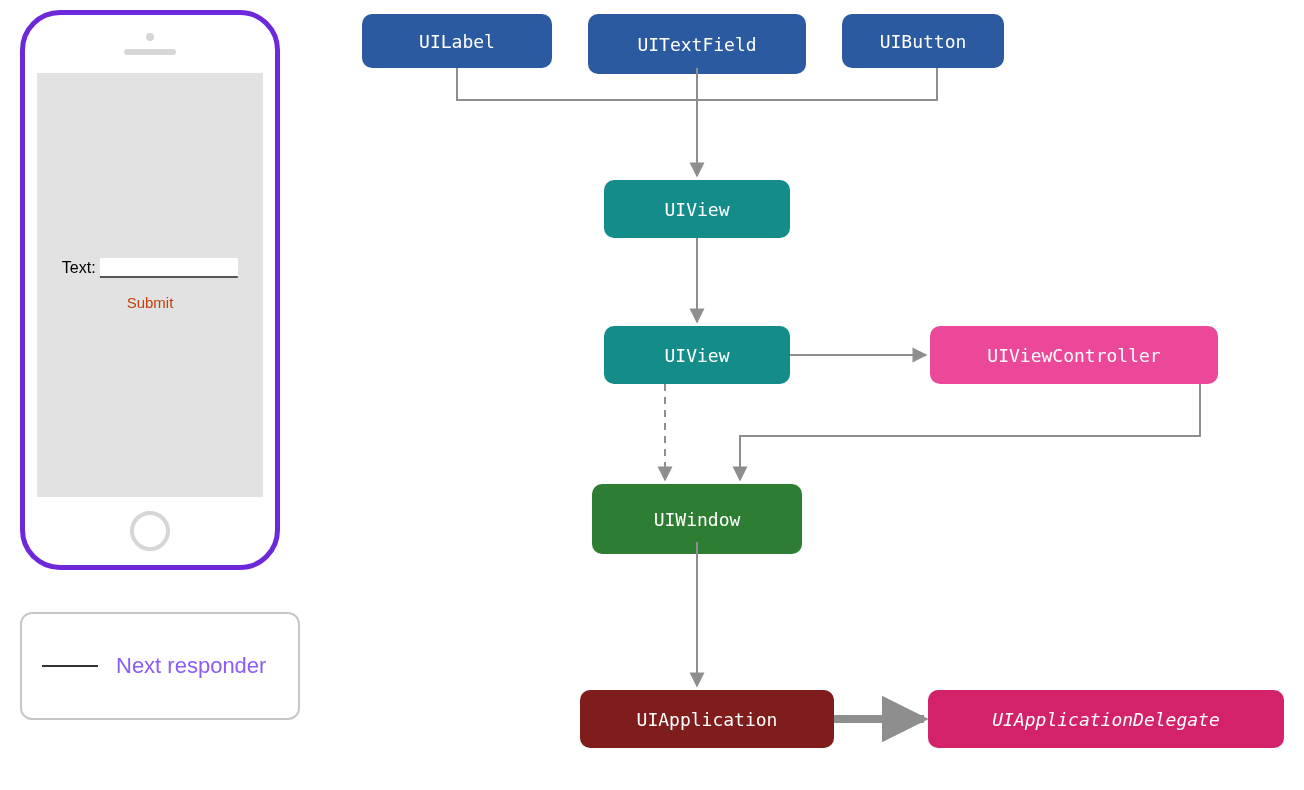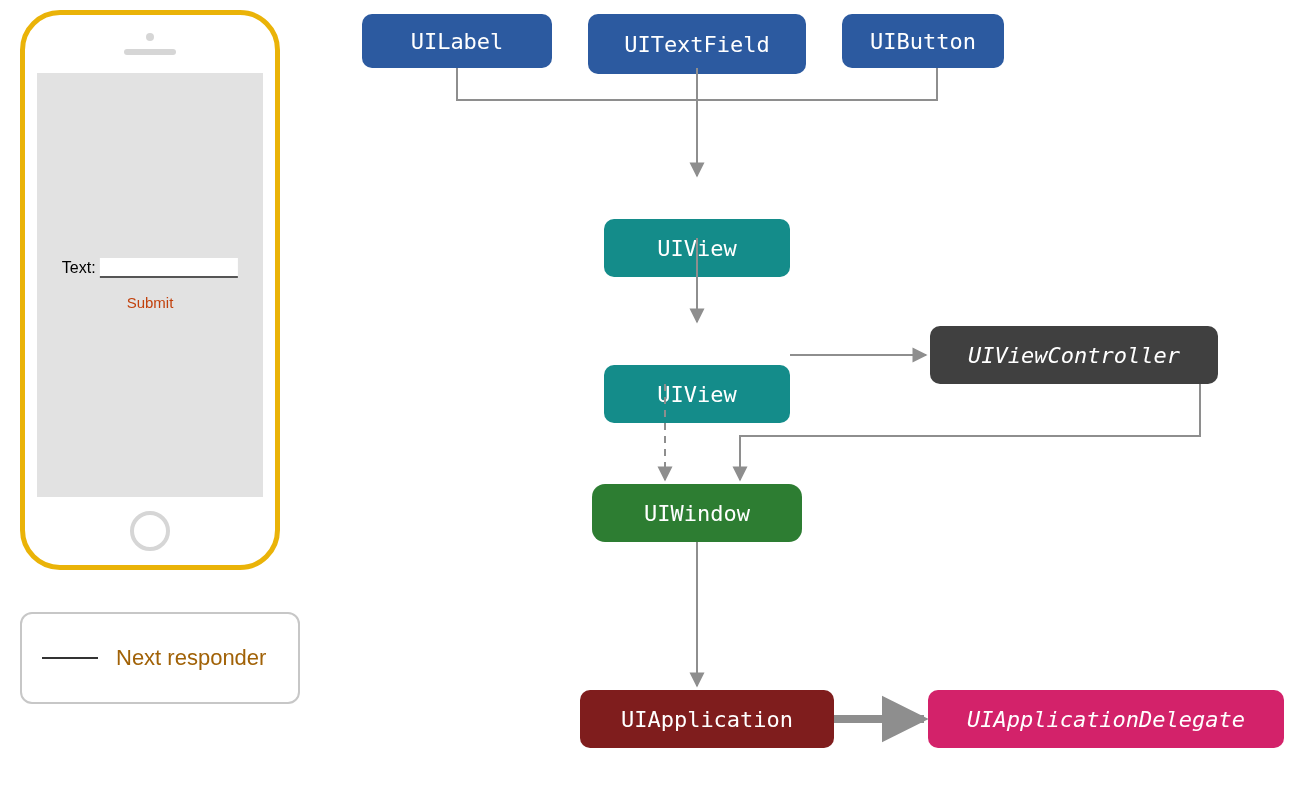--- a/index.html
+++ b/index.html
@@ -13,21 +13,21 @@
   }
   .mono { font-family: "SF Mono", ui-monospace, Menlo, Consolas, monospace; }
 
   
   .phone {
     position: absolute;
     left: 20px;
     top: 10px;
     width: 260px;
     height: 560px;
-    border: 5px solid #eab308;
+    border: 5px solid #6d28d9;
     border-radius: 40px;
     background: #ffffff;
   }
   .phone .speaker {
     position: absolute;
     top: 34px;
     left: 50%;
     transform: translateX(-50%);
     width: 52px;
     height: 6px;
@@ -86,44 +86,44 @@
   }
 
   
   .legend {
     position: absolute;
     left: 20px;
     top: 612px;
     width: 280px;
     border: 2px solid #c7c7c7;
     border-radius: 12px;
-    padding: 26px 20px;
+    padding: 34px 20px;
     font-size: 22px;
-    color: #a16207;
+    color: #8b5cf6;
   }
   .legend .item { display: flex; align-items: center; gap: 18px; margin: 6px 0; }
   .legend .swatch-thin { width: 56px; height: 2px; background: #333; }
   .legend .swatch-thick { width: 56px; height: 8px; background: #8e8e8e; }
   .legend .two-line { line-height: 1.1; }
 
   
   .node {
     position: absolute;
     border-radius: 10px;
     color: #fff;
     display: flex;
     align-items: center;
     justify-content: center;
-    font-size: 22px;
+    font-size: 18px;
     padding: 0 18px;
   }
   .blue   { background: #2c5aa0; }
-  .teal   { background: #148c8a; margin-top: 39px; }
+  .teal   { background: #148c8a; }
   .green  { background: #2d7d32; }
-  .brown  { background: #404040; font-style: italic; }
+  .brown  { background: #ec4899; }
   .purple { background: #7f1d1d; }
   .pink   { background: #d3226a; font-style: italic; }
 
   
   svg.arrows {
     position: absolute;
     left: 0; top: 0;
     width: 1304px; height: 790px;
     pointer-events: none;
   }
@@ -156,21 +156,21 @@
 </div>
 
 <div class="node mono blue" style="left:362px; top:14px;  width:190px; height:54px;">UILabel</div>
 <div class="node mono blue" style="left:588px; top:14px;  width:218px; height:60px;">UITextField</div>
 <div class="node mono blue" style="left:842px; top:14px;  width:162px; height:54px;">UIButton</div>
 
 <div class="node mono teal" style="left:604px; top:180px; width:186px; height:58px;">UIView</div>
 <div class="node mono teal" style="left:604px; top:326px; width:186px; height:58px;">UIView</div>
 <div class="node mono brown" style="left:930px; top:326px; width:288px; height:58px;">UIViewController</div>
 
-<div class="node mono green" style="left:592px; top:484px; width:210px; height:58px;border-radius:13px;">UIWindow</div>
+<div class="node mono green" style="left:592px; top:484px; width:210px; height:70px;">UIWindow</div>
 
 <div class="node mono purple" style="left:580px; top:690px; width:254px; height:58px;">UIApplication</div>
 <div class="node mono pink" style="left:928px; top:690px; width:356px; height:58px;">UIApplicationDelegate</div>
 
 <svg class="arrows">
   <defs>
     <marker id="arr" viewBox="0 0 12 12" refX="10" refY="6" markerWidth="9" markerHeight="9" orient="auto-start-reverse">
       <path d="M1,1 L11,6 L1,11 z" fill="#8e8e8e"></path>
     </marker>
     <marker id="arrThick" viewBox="0 0 12 12" refX="10" refY="6" markerWidth="7" markerHeight="7" orient="auto-start-reverse">

